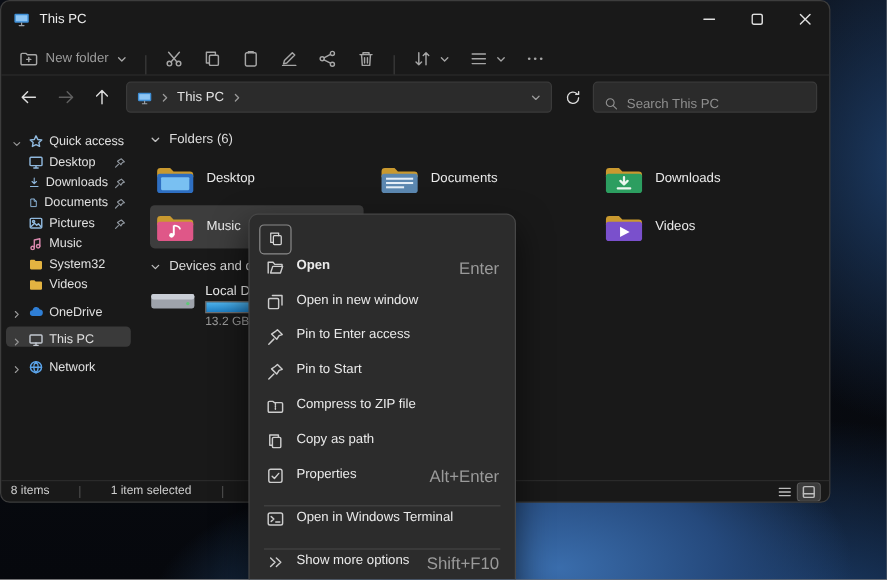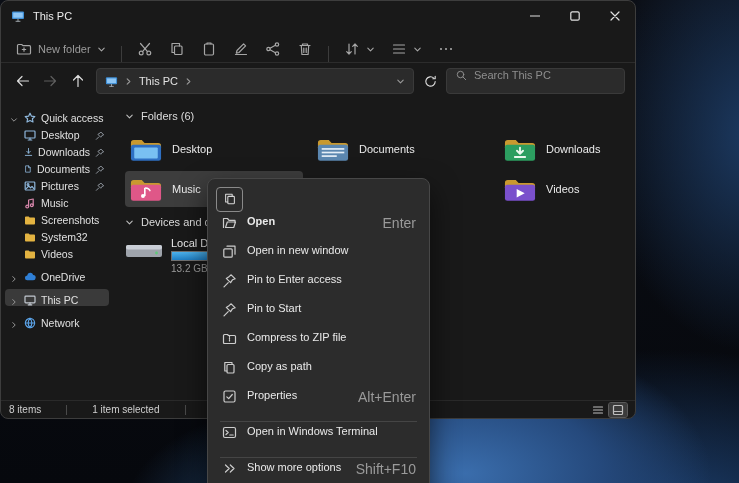--- a/index.html
+++ b/index.html
@@ -5,37 +5,37 @@
 *{box-sizing:border-box}
 body{margin:0;font-family:"Liberation Sans","DejaVu Sans",sans-serif}
 svg{display:block;fill:none;stroke-width:1.2;stroke-linecap:round;stroke-linejoin:round}
 .stage{position:relative;width:739px;height:483px;overflow:hidden;
  background:
   radial-gradient(46% 40% at 63% 98%, #3a6dac 0%, #25497c 40%, rgba(14,30,54,0) 72%),
   radial-gradient(36% 32% at 42% 106%, #27507f 0%, rgba(16,34,60,0) 70%),
   radial-gradient(60% 48% at 90% 106%, #1c3e6c 0%, rgba(10,24,44,0) 70%),
   radial-gradient(30% 64% at 102% 28%, #1c3a62 0%, rgba(10,22,40,0) 70%),
   linear-gradient(180deg,#0b0e15,#06080d);}
-.window{position:absolute;left:0;top:0;width:636px;height:419px;background:#191919;border:1px solid #3d3d3d;border-radius:8px;display:flex;flex-direction:column;overflow:hidden}
+.window{position:absolute;left:0;top:0;width:692px;height:419px;background:#191919;border:1px solid #3d3d3d;border-radius:8px;display:flex;flex-direction:column;overflow:hidden}
 .titlebar{flex:0 0 30px;display:flex;align-items:center;gap:8px;padding-left:10px;color:#ececec;font-size:11px}
 .win-controls{margin-left:auto;display:flex;height:100%}
 .win-btn{width:40px;display:flex;align-items:center;justify-content:center}
 .win-btn svg{stroke:#e0e0e0}
 .toolbar{flex:0 0 32px;display:flex;align-items:flex-end;gap:2px;padding:0 8px;border-bottom:1px solid #2c2c2c}
 .tool{height:26px;display:flex;align-items:center;gap:6px;padding:0 7px;border-radius:4px;color:#9b9b9b;font-size:11px}
 .tool svg{stroke:#a6a6a6}
 .vsep{width:1px;height:16px;background:#3c3c3c;margin:0 6px}
 .navbar{flex:0 0 36px;display:flex;align-items:center;gap:4px;padding:0 10px}
 .navbtn{width:28px;height:26px;display:flex;align-items:center;justify-content:center;border-radius:4px}
 .navbtn svg{stroke:#dcdcdc}
 .navbtn.dim svg{stroke:#5f5f5f}
 .addressbar{width:374px;height:26px;margin-left:2px;background:#2b2b2b;border:1px solid #3a3a3a;border-radius:4px;display:flex;align-items:center;gap:6px;padding:0 8px;font-size:11px;color:#e2e2e2}
 .addressbar .spacer{flex:1}
 .crumb-sep svg,.addr-dd svg{stroke:#9a9a9a}
-.searchbar{margin-left:auto;width:196px;height:26px;background:#2b2b2b;border:1px solid #3a3a3a;border-radius:4px;display:flex;align-items:flex-start;gap:6px;padding:0 8px}
+.searchbar{margin-left:auto;width:196px;height:26px;background:#2b2b2b;border:1px solid #3a3a3a;border-radius:4px;display:flex;align-items:flex-end;gap:6px;padding:0 8px}
 .searchbar svg{stroke:#8e8e8e}
 .searchbar input{flex:1;min-width:0;background:transparent;border:0;outline:0;color:#cfcfcf;font-size:11px;font-family:inherit;padding:0}
 .searchbar input::placeholder{color:#8e8e8e}
 .bodyrow{flex:1;display:flex;min-height:0}
 .sidebar{flex:0 0 112px;padding:8px 4px 0;font-size:10.5px;color:#e0e0e0;overflow:hidden}
 .side-item{height:17px;display:flex;align-items:flex-end;gap:5px;padding:0 4px;border-radius:4px;white-space:nowrap}
 .side-item .exp{width:10px;flex:0 0 10px;display:flex;justify-content:center}
 .side-item .exp svg{stroke:#9a9a9a}
 .side-item.child{padding-left:19px}
 .side-item.sel{background:#3a3a3a}
@@ -306,26 +306,20 @@
               <path d="M4.6 9.6V3l4.6-1v6.2"></path>
               <circle cx="3.2" cy="9.6" r="1.4"></circle>
               <circle cx="7.8" cy="8.2" r="1.4"></circle>
             </svg>
           <span>Music</span>
         </div>
         <div class="side-item child">
           <svg width="12" height="12" viewBox="0 0 12 12">
               <path d="M1 3.4q0-.9.9-.9h2.8l1 1h4.4q.9 0 .9.9v5.2q0 .9-.9.9H1.9q-.9 0-.9-.9z" fill="#e3b341" stroke="none"></path>
             </svg>
-          <span>Screenshots</span>
-        </div>
-        <div class="side-item child">
-          <svg width="12" height="12" viewBox="0 0 12 12">
-              <path d="M1 3.4q0-.9.9-.9h2.8l1 1h4.4q.9 0 .9.9v5.2q0 .9-.9.9H1.9q-.9 0-.9-.9z" fill="#e3b341" stroke="none"></path>
-            </svg>
           <span>System32</span>
         </div>
         <div class="side-item child">
           <svg width="12" height="12" viewBox="0 0 12 12">
               <path d="M1 3.4q0-.9.9-.9h2.8l1 1h4.4q.9 0 .9.9v5.2q0 .9-.9.9H1.9q-.9 0-.9-.9z" fill="#e3b341" stroke="none"></path>
             </svg>
           <span>Videos</span>
         </div>
         <div class="side-item gap">
           <span class="exp">

